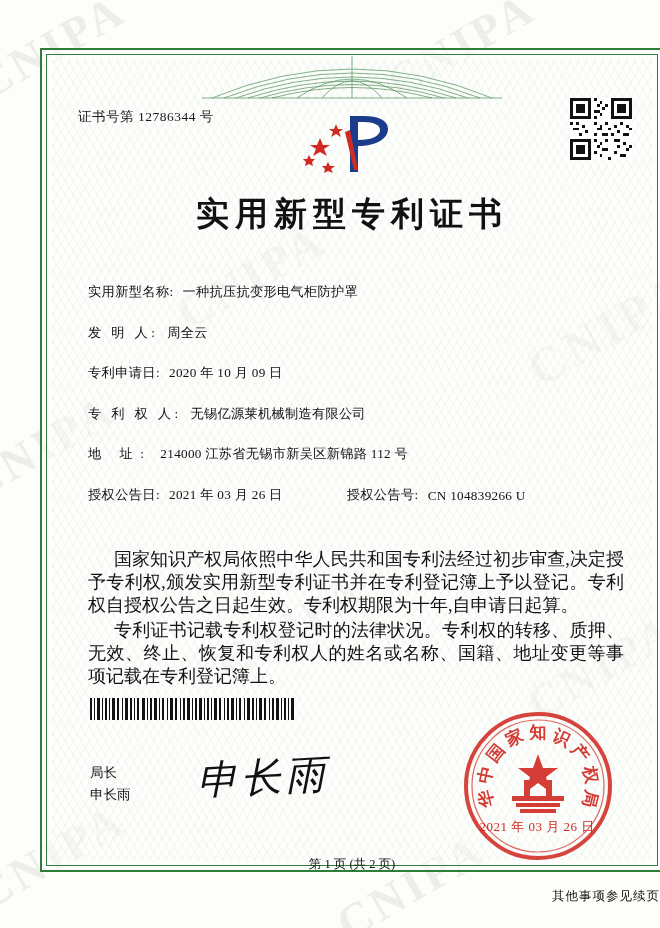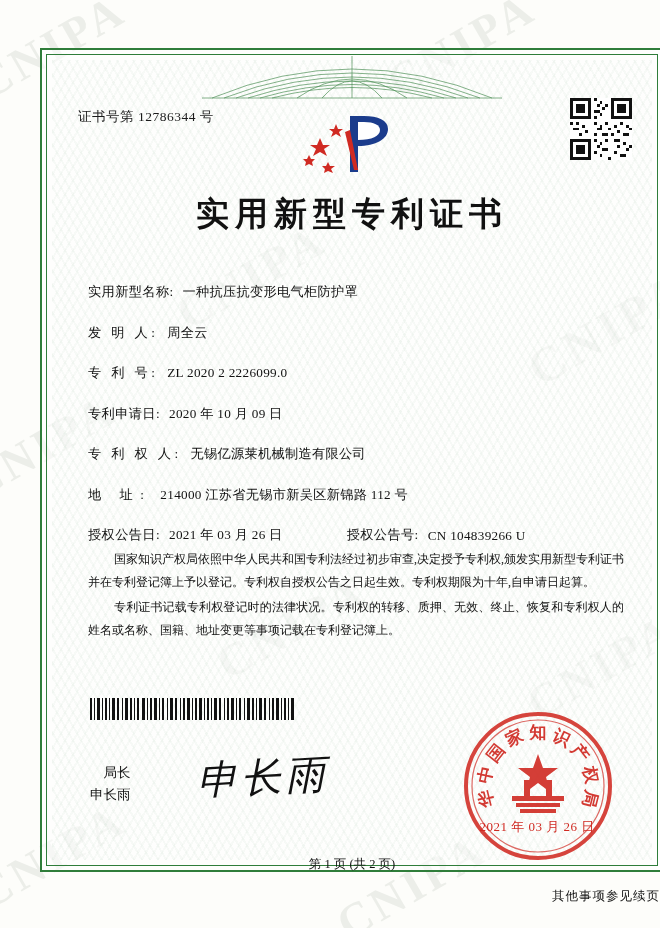--- a/index.html
+++ b/index.html
@@ -149,21 +149,21 @@
 
   .row.dual { justify-content: flex-start; align-items: flex-end; }
   .row .gap { width: 64px; }
 
   
   .paras {
     position: absolute;
     left: 46px;
     right: 38px;
     top: 498px;
-    font-size: 12px;
+    font-size: 18px;
     line-height: 23px;
     color: #111;
     text-align: justify;
   }
   .paras p {
     margin: 0 0 2px 0;
     text-indent: 26px;
   }
 
   
@@ -176,21 +176,20 @@
   }
 
   
   .sig-label {
     position: absolute;
     left: 48px;
     top: 712px;
     font-size: 13.5px;
     line-height: 22px;
     color: #111;
-    text-align: right;
   }
   .sig-script {
     position: absolute;
     left: 155px;
     top: 700px;
     font-size: 40px;
     color: #111;
     font-family: "DejaVu Serif", serif;
     font-style: italic;
     letter-spacing: 4px;
@@ -354,24 +353,20 @@
       <div class="row">
         <span class="lbl">实用新型名称:</span>
         <span class="val">一种抗压抗变形电气柜防护罩</span>
       </div>
 
       <div class="row">
         <span class="lbl sp1">发 明 人:</span>
         <span class="val">周全云</span>
       </div>
 
-      <div class="row">
-        <span class="lbl sp1">专 利 号:</span>
-        <span class="val">ZL 2020 2 2226099.0</span>
-      </div>
 
       <div class="row">
         <span class="lbl">专利申请日:</span>
         <span class="val">2020 年 10 月 09 日</span>
       </div>
 
       <div class="row">
         <span class="lbl sp1">专 利 权 人:</span>
         <span class="val">无锡亿源莱机械制造有限公司</span>
       </div>

